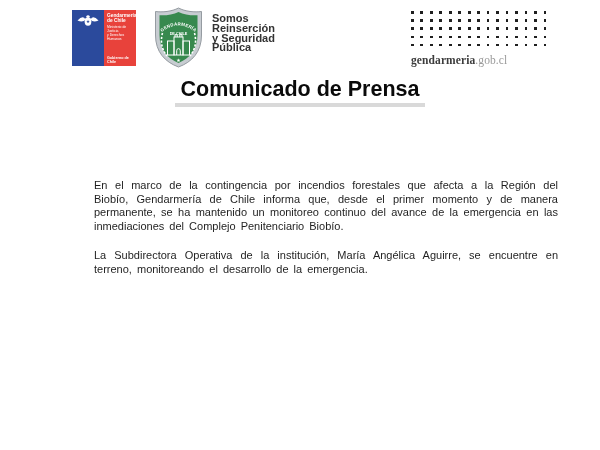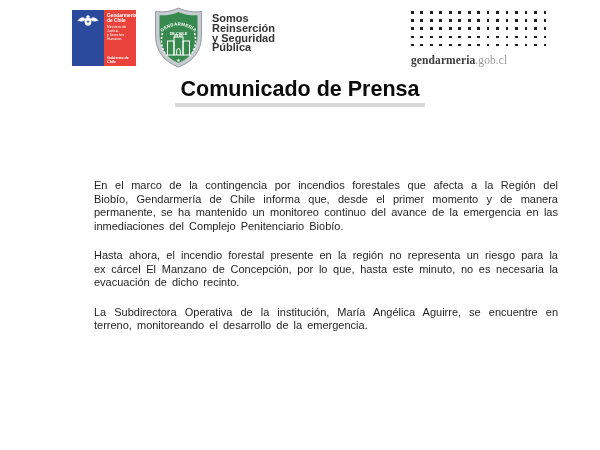--- a/index.html
+++ b/index.html
@@ -180,17 +180,16 @@
       <span class="dot" style="background: rgb(31, 31, 31);"></span>
     </div>
 
   <div class="website"><span class="b">gendarmeria</span><span class="r">.gob.cl</span></div>
 
   <div class="title">Comunicado de Prensa</div>
   <div class="divider" style="background: rgb(217, 217, 217);"></div>
 
   <div class="body-text">
     <p>En el marco de la contingencia por incendios forestales que afecta a la Región del Biobío, Gendarmería de Chile informa que, desde el primer momento y de manera permanente, se ha mantenido un monitoreo continuo del avance de la emergencia en las inmediaciones del Complejo Penitenciario Biobío.</p>
-    <p>Hasta ahora, el incendio forestal presente en la región no representa un riesgo para la ex cárcel El Manzano de Concepción, por lo que, hasta este minuto, no es necesaria la evacuación de dicho recinto.</p>
     <p>La Subdirectora Operativa de la institución, María Angélica Aguirre, se encuentre en terreno, monitoreando el desarrollo de la emergencia.</p>
   </div>
 
 </div>
 
 </body></html>

